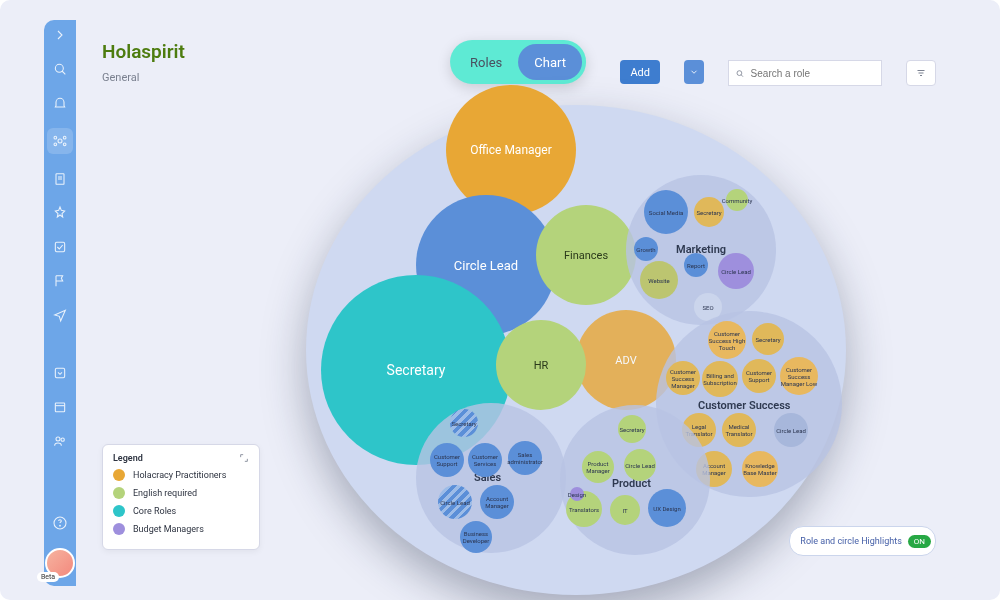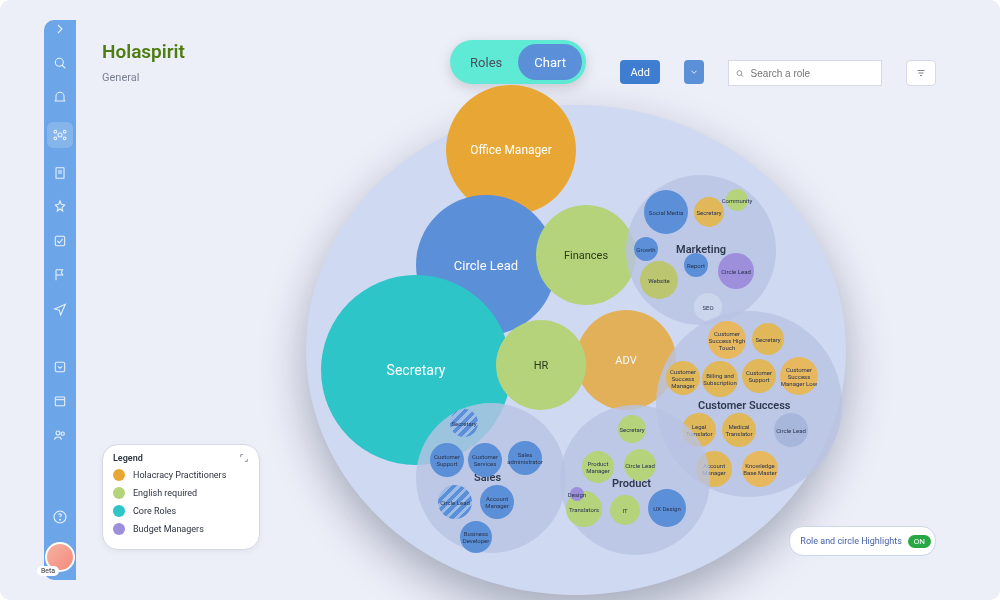--- a/index.html
+++ b/index.html
@@ -4,21 +4,21 @@
 <style>
   :root{
     --bg:#eceef8; --sidebar:#6da6e8; --card:#ffffff;
     --blue:#3e7dcf; --blue2:#5b8fd8; --orange:#e8a735; --teal:#2ec5c9;
     --green:#b4d37b; --purple:#9e8fdd; --border:#d6d8e7; --txt:#2d3340; --muted:#7b8190;
     --green-toggle:#27a844;
   }
   html,body{margin:0;padding:0;font-family:-apple-system,BlinkMacSystemFont,"Segoe UI",Roboto,sans-serif;}
   .stage{width:1000px;height:600px;background:var(--bg);position:relative;overflow:hidden;border-radius:10px;}
   
-  .sidebar{position:absolute;left:44px;top:20px;width:32px;height:560px;background:var(--sidebar);border-radius:10px 0 0 10px;display:flex;flex-direction:column;align-items:center;padding-top:0;gap:16px;color:#fff;}
+  .sidebar{position:absolute;left:44px;top:20px;width:32px;height:560px;background:var(--sidebar);border-radius:10px 0 0 10px;display:flex;flex-direction:column;align-items:center;padding-top:6px;gap:16px;color:#fff;}
   .sidebar .s-ico{width:18px;height:18px;opacity:.85;display:flex;align-items:center;justify-content:center;}
   .sidebar .s-ico svg{width:16px;height:16px;stroke:#fff;fill:none;stroke-width:1.6;}
   .sidebar .s-ico.active{background:rgba(255,255,255,.2);border-radius:6px;width:26px;height:26px;}
   .sidebar .gap{flex:1;}
   .avatar{width:26px;height:26px;border-radius:50%;background:linear-gradient(135deg,#f6b3a0,#f3897d);border:2px solid #fff;margin-bottom:8px;position:relative;}
   .beta{position:absolute;left:-10px;bottom:-6px;font-size:7px;background:#fff;color:#333;border-radius:6px;padding:1px 4px;}
   
   .panel{position:absolute;left:76px;top:20px;right:40px;bottom:20px;background:var(--bg);border-radius:0 12px 12px 0;}
   .header{position:absolute;left:26px;top:20px;}
   .title{font-size:19px;color:#4d7c0f;font-weight:600;}
@@ -28,21 +28,21 @@
   .pill-tab{font-size:13px;color:#4a5060;padding:0 16px;height:36px;display:flex;align-items:center;border-radius:22px;cursor:pointer;}
   .pill-tab.active{background:var(--blue2);color:#fff;}
   
   .top-right{position:absolute;top:40px;right:24px;display:flex;gap:24px;}
   .btn-add{background:var(--blue);color:#fff;font-size:11px;border-radius:4px;height:24px;padding:0 10px;display:flex;align-items:center;cursor:pointer;}
   .btn-add-drop{background:var(--blue2);width:20px;height:24px;border-radius:4px;display:flex;align-items:center;justify-content:center;cursor:pointer;}
   .search{background:#fff;border:1px solid var(--border);border-radius:0;height:24px;width:140px;display:flex;align-items:center;font-size:10px;color:var(--muted);padding:0 6px;gap:4px;}
   .search input{border:0;outline:0;font-size:10px;width:100%;color:var(--txt);}
   .filter-btn{background:#fff;border:1px solid var(--border);border-radius:4px;width:28px;height:24px;display:flex;align-items:center;justify-content:center;cursor:pointer;}
   
-  .legend{position:absolute;left:26px;bottom:30px;background:#fff;border-radius:16px;border:1px solid var(--border);width:136px;padding:8px 10px;font-size:9px;color:var(--txt);box-shadow:0 2px 6px rgba(0,0,0,.05);margin-top:48px;}
+  .legend{position:absolute;left:26px;bottom:30px;background:#fff;border-radius:6px;border:1px solid var(--border);width:136px;padding:8px 10px;font-size:9px;color:var(--txt);box-shadow:0 2px 6px rgba(0,0,0,.05);margin-top:48px;}
   .legend-title{font-size:9px;font-weight:600;margin-bottom:6px;display:flex;justify-content:space-between;align-items:center;}
   .legend-row{display:flex;align-items:center;gap:8px;margin:6px 0;}
   .swatch{width:12px;height:12px;border-radius:50%;}
   .swatch.orange{background:var(--orange);} .swatch.green{background:var(--green);}
   .swatch.teal{background:var(--teal);} .swatch.purple{background:var(--purple);}
   
   .toggle{position:absolute;right:24px;bottom:24px;background:#fff;border:1px solid #cbd5ec;border-radius:14px;height:24px;display:flex;align-items:center;padding:2px 4px 2px 10px;font-size:9px;color:#4660a8;gap:6px;cursor:pointer;}
   .toggle-pill{background:var(--green-toggle);color:#fff;border-radius:8px;padding:2px 6px;font-size:8px;}
   
   .diagram{position:absolute;left:160px;top:55px;width:690px;height:520px;}

